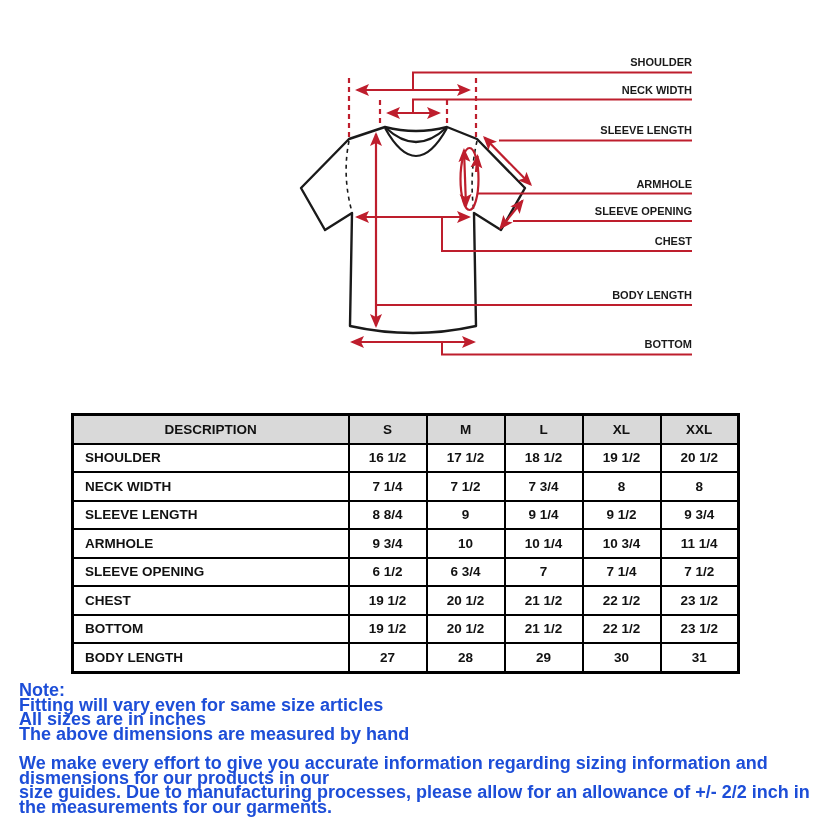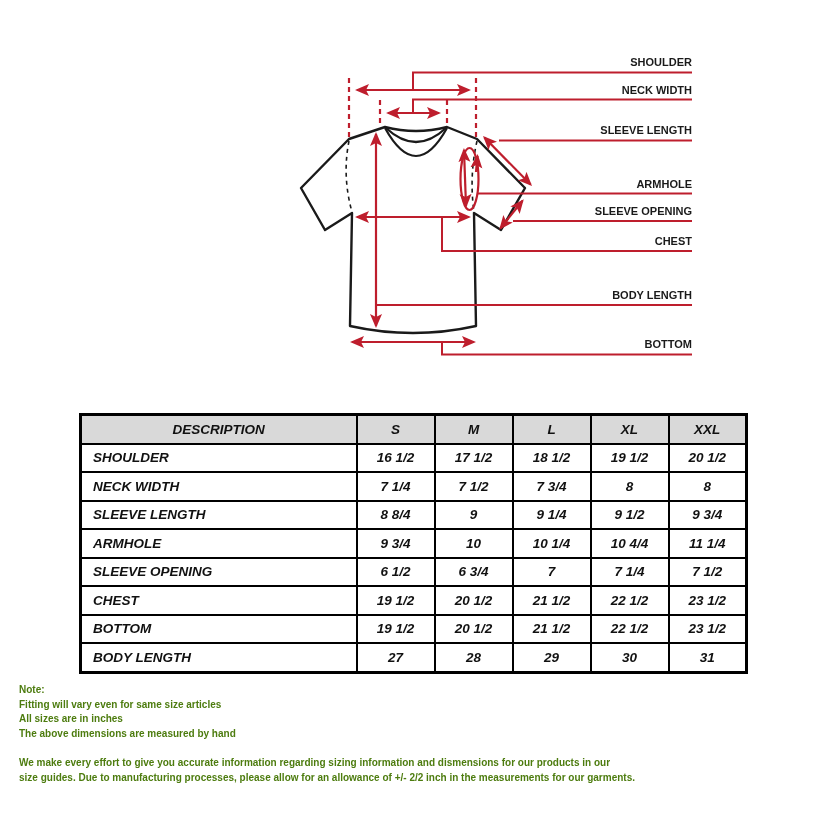--- a/index.html
+++ b/index.html
@@ -1,27 +1,27 @@
 <!DOCTYPE html>
 <html><head>
 <meta charset="utf-8">
 <style>
   html,body{margin:0;padding:0;background:#fff;}
   body{width:825px;height:825px;position:relative;font-family:"Liberation Sans",sans-serif;color:#111;}
   .diagram{position:absolute;left:0;top:0;width:825px;height:400px;}
   .diagram svg{position:absolute;left:0;top:0;}
   .dlabel{position:absolute;right:133px;width:260px;text-align:right;font-size:11px;font-weight:bold;color:#1a1a1a;letter-spacing:0px;line-height:12px;}
-  .size-table{position:absolute;left:79px;top:413px;width:668px;border-collapse:collapse;table-layout:fixed;font-style:italic;}
+  .size-table{position:absolute;left:71px;top:413px;width:668px;border-collapse:collapse;table-layout:fixed;}
   .size-table th,.size-table td{border:2px solid #000;font-size:13.5px;font-weight:bold;height:26.5px;padding:0;text-align:center;color:#111;}
   .size-table{border:3px solid #000;}
   .size-table th{background:#d9d9d9;}
   .size-table td.desc{text-align:left;padding-left:11px;}
   .col-desc{width:276px;}
   .col-size{width:78px;}
-  .notes{position:absolute;left:19px;top:683px;font-size:10px;font-weight:bold;line-height:14.6px;color:#4d7c0f;}
+  .notes{position:absolute;left:19px;top:683px;font-size:18px;font-weight:bold;line-height:14.6px;color:#1d4ed8;}
   .notes p{margin:0;}
   .notes .gap{height:14.6px;}
 </style>
 </head>
 <body>
 
 <div class="diagram">
   <svg width="825" height="400" viewBox="0 0 825 400">
     <defs>
       <marker id="ah" markerUnits="userSpaceOnUse" markerWidth="15" markerHeight="13" refX="12" refY="6" orient="auto-start-reverse">
@@ -120,21 +120,21 @@
     <td>9</td>
     <td>9 1/4</td>
     <td>9 1/2</td>
     <td>9 3/4</td>
   </tr>
   <tr>
     <td class="desc">ARMHOLE</td>
     <td>9 3/4</td>
     <td>10</td>
     <td>10 1/4</td>
-    <td>10 4/4</td>
+    <td>10 3/4</td>
     <td>11 1/4</td>
   </tr>
   <tr>
     <td class="desc">SLEEVE OPENING</td>
     <td>6 1/2</td>
     <td>6 3/4</td>
     <td>7</td>
     <td>7 1/4</td>
     <td>7 1/2</td>
   </tr>

